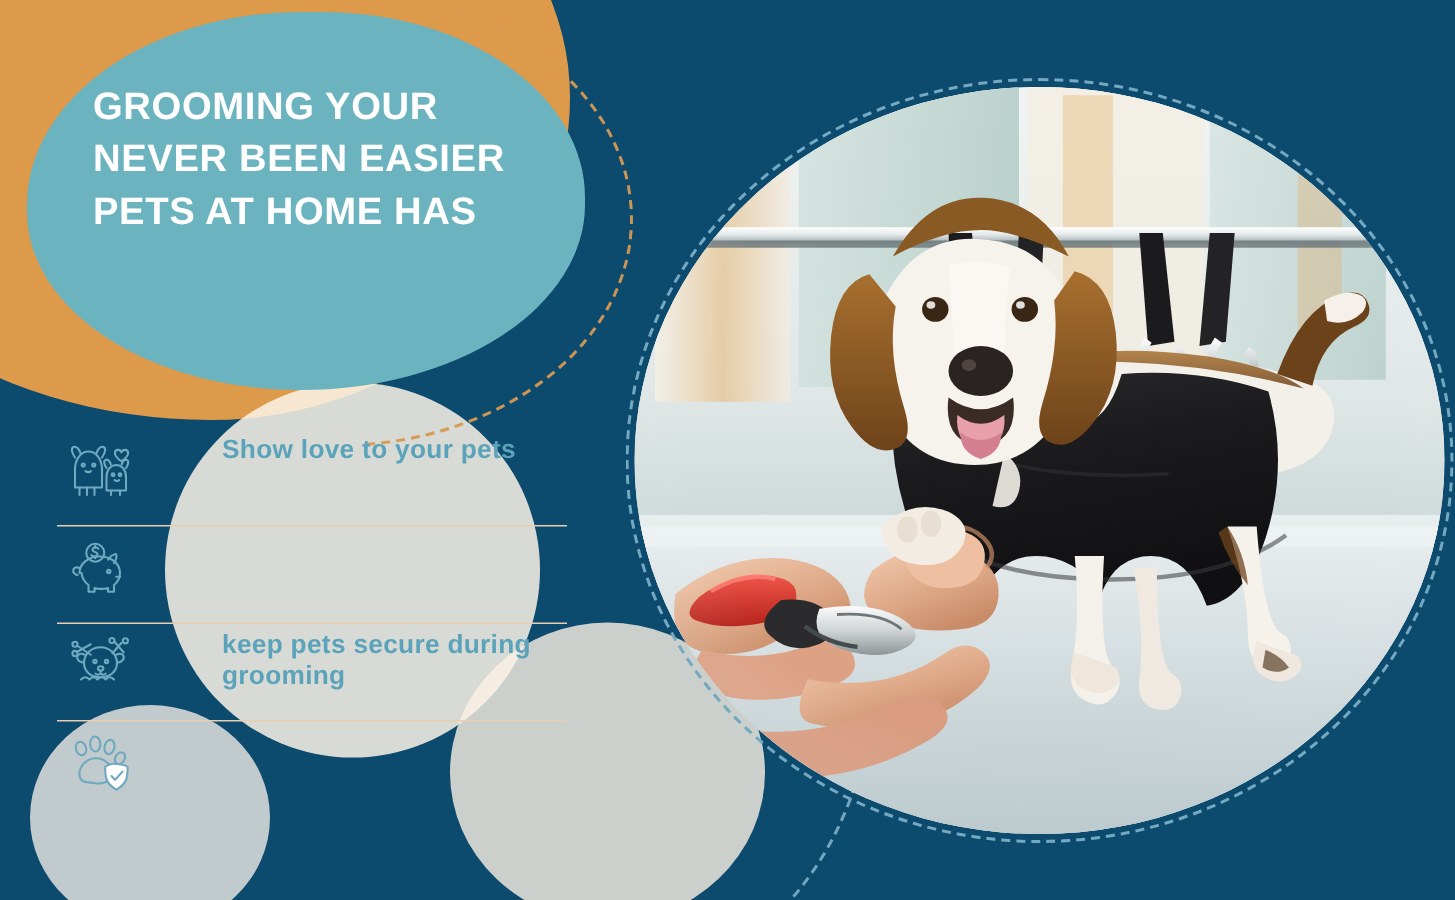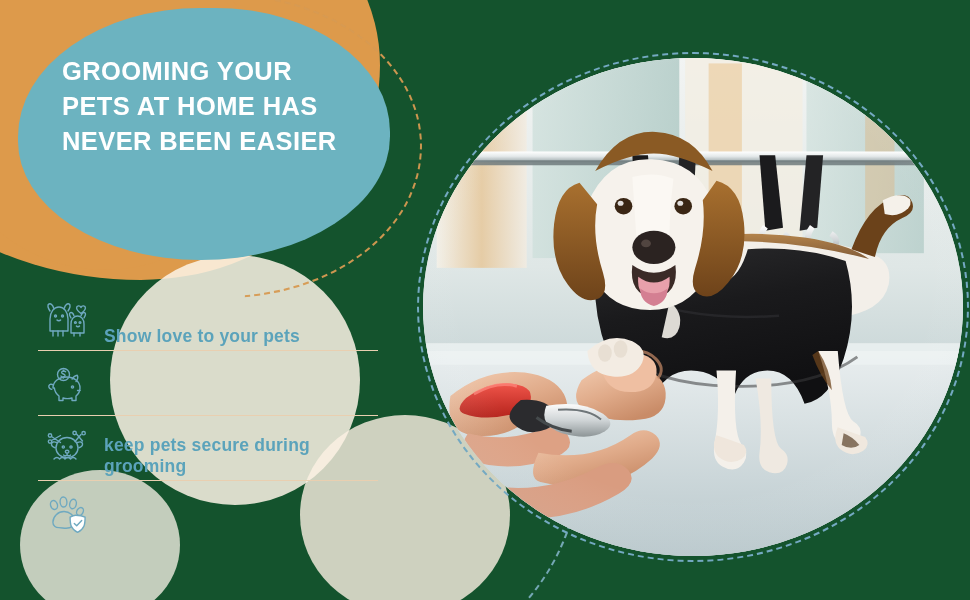--- a/index.html
+++ b/index.html
@@ -2,21 +2,21 @@
 <html><head>
 <meta charset="utf-8">
 <style>
   html,body{margin:0;padding:0;background:#fff;}
   body{font-family:"Liberation Sans",sans-serif;}
 
   #canvas{
     position:relative;
     width:970px;height:600px;
     overflow:hidden;
-    background:#14532d;
+    background:#0c4a6e;
   }
 
   
   .bg-layer{position:absolute;inset:0;overflow:hidden;}
 
   .orange-blob{
     position:absolute;
     left:-140px;top:-150px;
     width:520px;height:430px;
     background:#dd9a4b;
@@ -98,23 +98,24 @@
 
   
   .features{
     position:absolute;
     left:38px;top:286px;
     width:340px;
   }
   .feature-row{
     position:relative;
     display:flex;
-    align-items:flex-end;
+    align-items:flex-start;
     min-height:58px;
     padding:3px 0;
+    gap:44px;
   }
   .feature-row + .feature-row{border-top:1px solid #e9cfb0;}
   .feature-icon{
     flex:0 0 62px;
     height:52px;
     display:flex;align-items:center;justify-content:center;
   }
   .feature-icon svg{display:block;}
   .feature-label{
     color:#5ba3bb;
@@ -156,22 +157,22 @@
     <div class="cream-circle-a"></div>
     <div class="cream-circle-b"></div>
     <div class="cream-circle-c"></div>
     <div class="dash-arc-orange"></div>
     <div class="dash-arc-blue"></div>
   </div>
 
   <div class="teal-blob"></div>
   <div class="headline">
     <div>GROOMING YOUR</div>
+    <div>NEVER BEEN EASIER</div>
     <div>PETS AT HOME HAS</div>
-    <div>NEVER BEEN EASIER</div>
   </div>
 
   <div class="features">
 
     <div class="feature-row">
       <span class="feature-icon">
         <svg width="52" height="44" viewBox="0 0 52 44" fill="none" stroke="#6fa9c0" stroke-width="1.4" stroke-linecap="round" stroke-linejoin="round">
           <path d="M7 20c0-7 4-12 9-12s9 5 9 12v12H7z"></path>
           <path d="M7 12c-2-3-3-6-1-7 2-.8 4 1.5 4.6 4"></path>
           <path d="M25 12c2-3 3-6 1-7-2-.8-4 1.5-4.6 4"></path>

